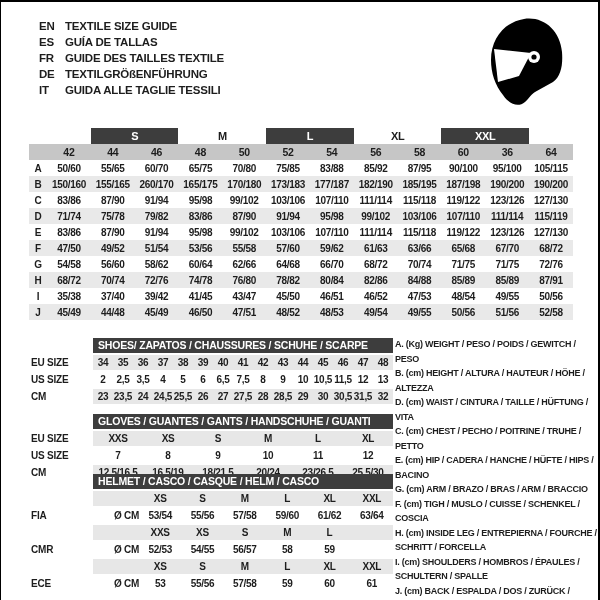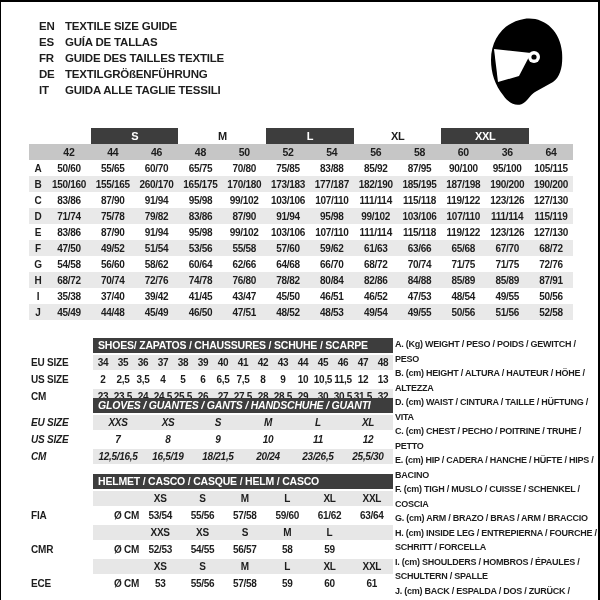--- a/index.html
+++ b/index.html
@@ -27,21 +27,21 @@
   td.rowkey{font-size:10.5px;}
 
   
   .sub{position:absolute;left:30px;display:grid;grid-template-columns:62px 300px;row-gap:2px;}
   .sub .band{grid-column:2;background:#3d3d3d;color:#fff;font-weight:700;font-size:10.5px;height:15px;line-height:15px;padding-left:5px;letter-spacing:-0.2px;white-space:nowrap;overflow:hidden;}
   .sub .rowlabel{font-weight:700;font-size:10px;line-height:15px;letter-spacing:-0.2px;}
   .sub .trow{display:grid;height:15px;line-height:15px;font-size:10px;font-weight:700;text-align:center;letter-spacing:-0.3px;}
   .sub .trow.shade{background:#e7e7e7;}
   .sub-shoes{top:336px;}
   .sub-shoes .trow{grid-template-columns:repeat(15,1fr);}
-  .sub-gloves{top:396px;font-style:italic;}
+  .sub-gloves{top:412px;}
   .sub-gloves .trow{grid-template-columns:repeat(6,1fr);}
   .sub-helmet{top:472px;}
   .sub-helmet .trow{grid-template-columns:46px repeat(6,1fr);}
   .sub-helmet .trow span.c0{text-align:right;padding-left:3px;}
 
   
   .legend{position:absolute;left:394px;top:335px;width:202px;}
   .legend-item{font-size:9px;font-weight:700;line-height:14.5px;letter-spacing:-0.25px;white-space:pre-line;}
 </style>
 </head>
@@ -430,22 +430,22 @@
         <span>61</span>
       </div>
     </div>
 
   <div class="legend">
       <div class="legend-item">A. (Kg) WEIGHT / PESO / POIDS / GEWITCH / PESO</div>
       <div class="legend-item">B. (cm) HEIGHT / ALTURA / HAUTEUR / HÖHE / ALTEZZA</div>
       <div class="legend-item">D. (cm) WAIST / CINTURA / TAILLE / HÜFTUNG / VITA</div>
       <div class="legend-item">C. (cm) CHEST / PECHO / POITRINE / TRUHE / PETTO</div>
       <div class="legend-item">E. (cm) HIP / CADERA / HANCHE / HÜFTE / HIPS / BACINO</div>
+      <div class="legend-item">G. (cm) ARM / BRAZO / BRAS / ARM / BRACCIO</div>
       <div class="legend-item">F. (cm) TIGH / MUSLO / CUISSE / SCHENKEL / COSCIA</div>
-      <div class="legend-item">G. (cm) ARM / BRAZO / BRAS / ARM / BRACCIO</div>
       <div class="legend-item">H. (cm) INSIDE LEG / ENTREPIERNA / FOURCHE /
 SCHRITT / FORCELLA</div>
       <div class="legend-item">I. (cm) SHOULDERS / HOMBROS / ÉPAULES /
 SCHULTERN / SPALLE</div>
       <div class="legend-item">J. (cm) BACK / ESPALDA / DOS / ZURÜCK / INDIETRO</div>
     </div>
 
 </div>
 
 </body></html>

